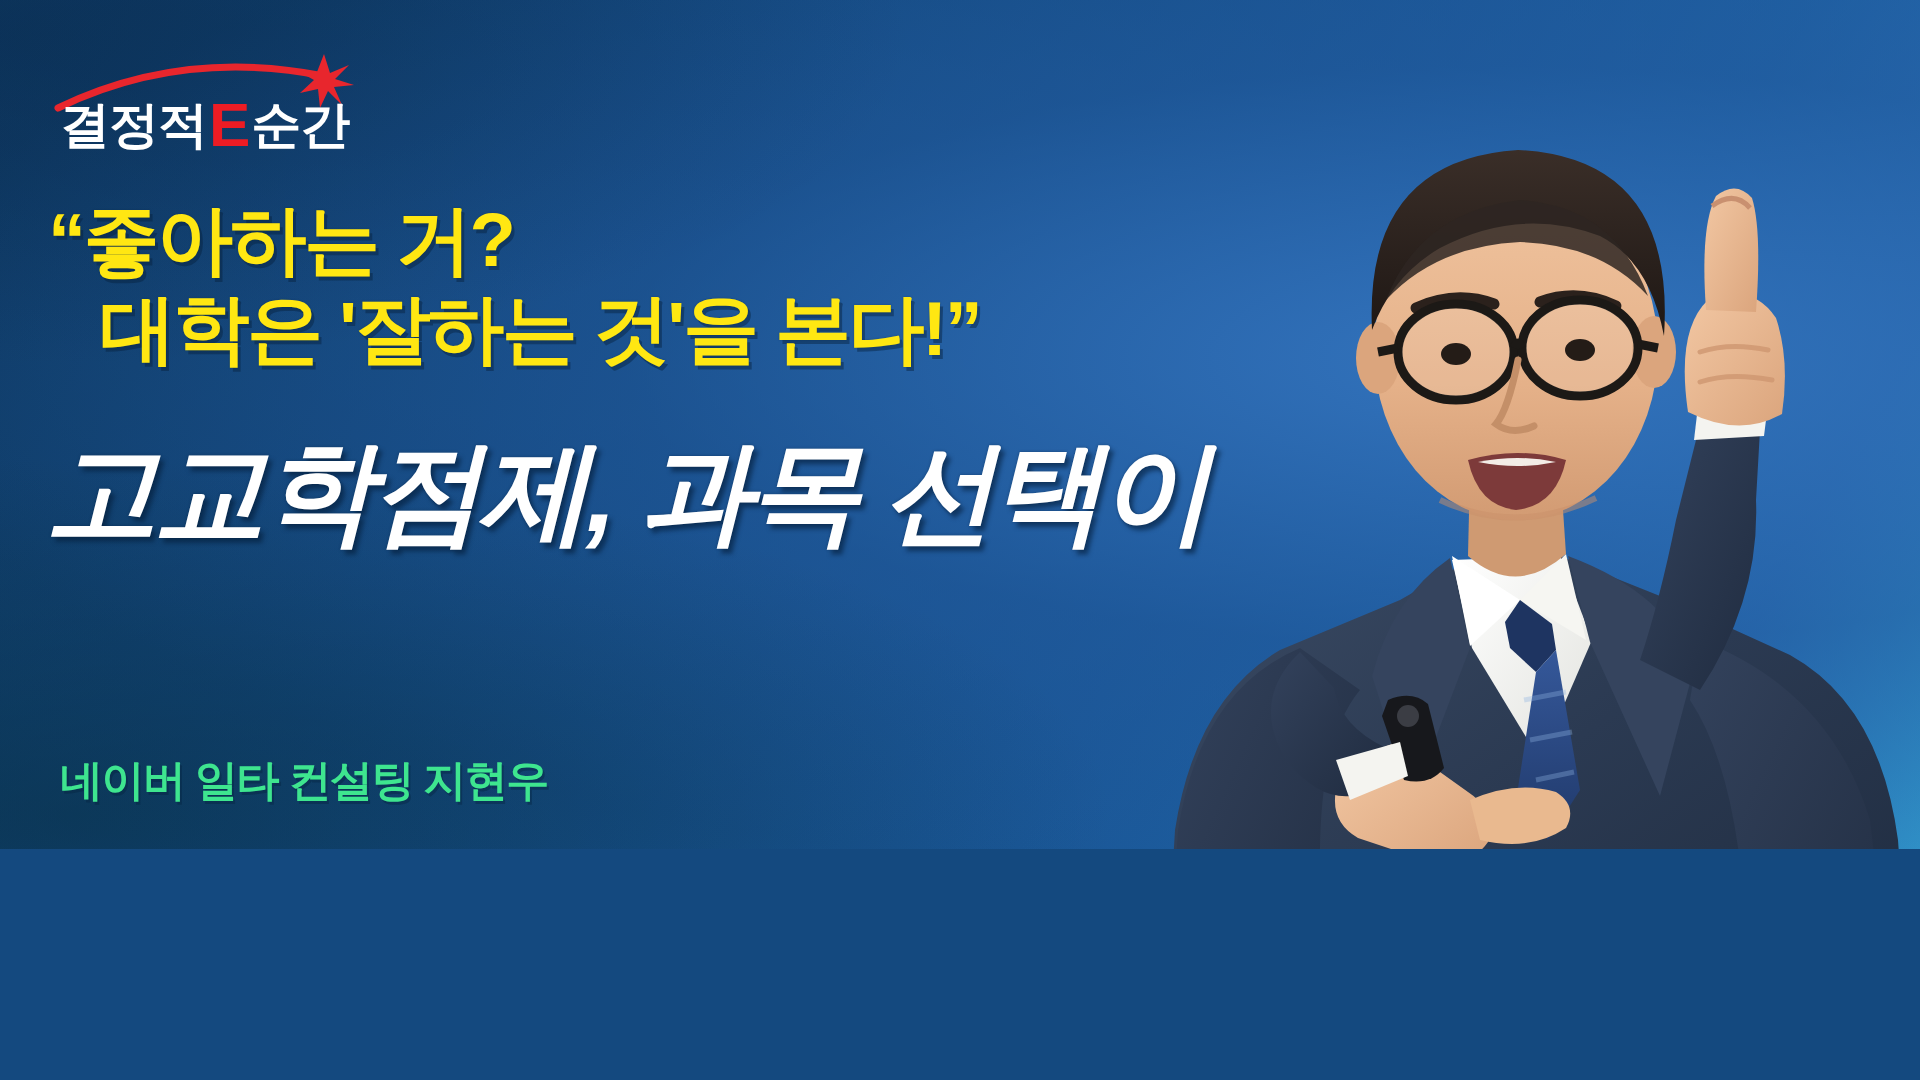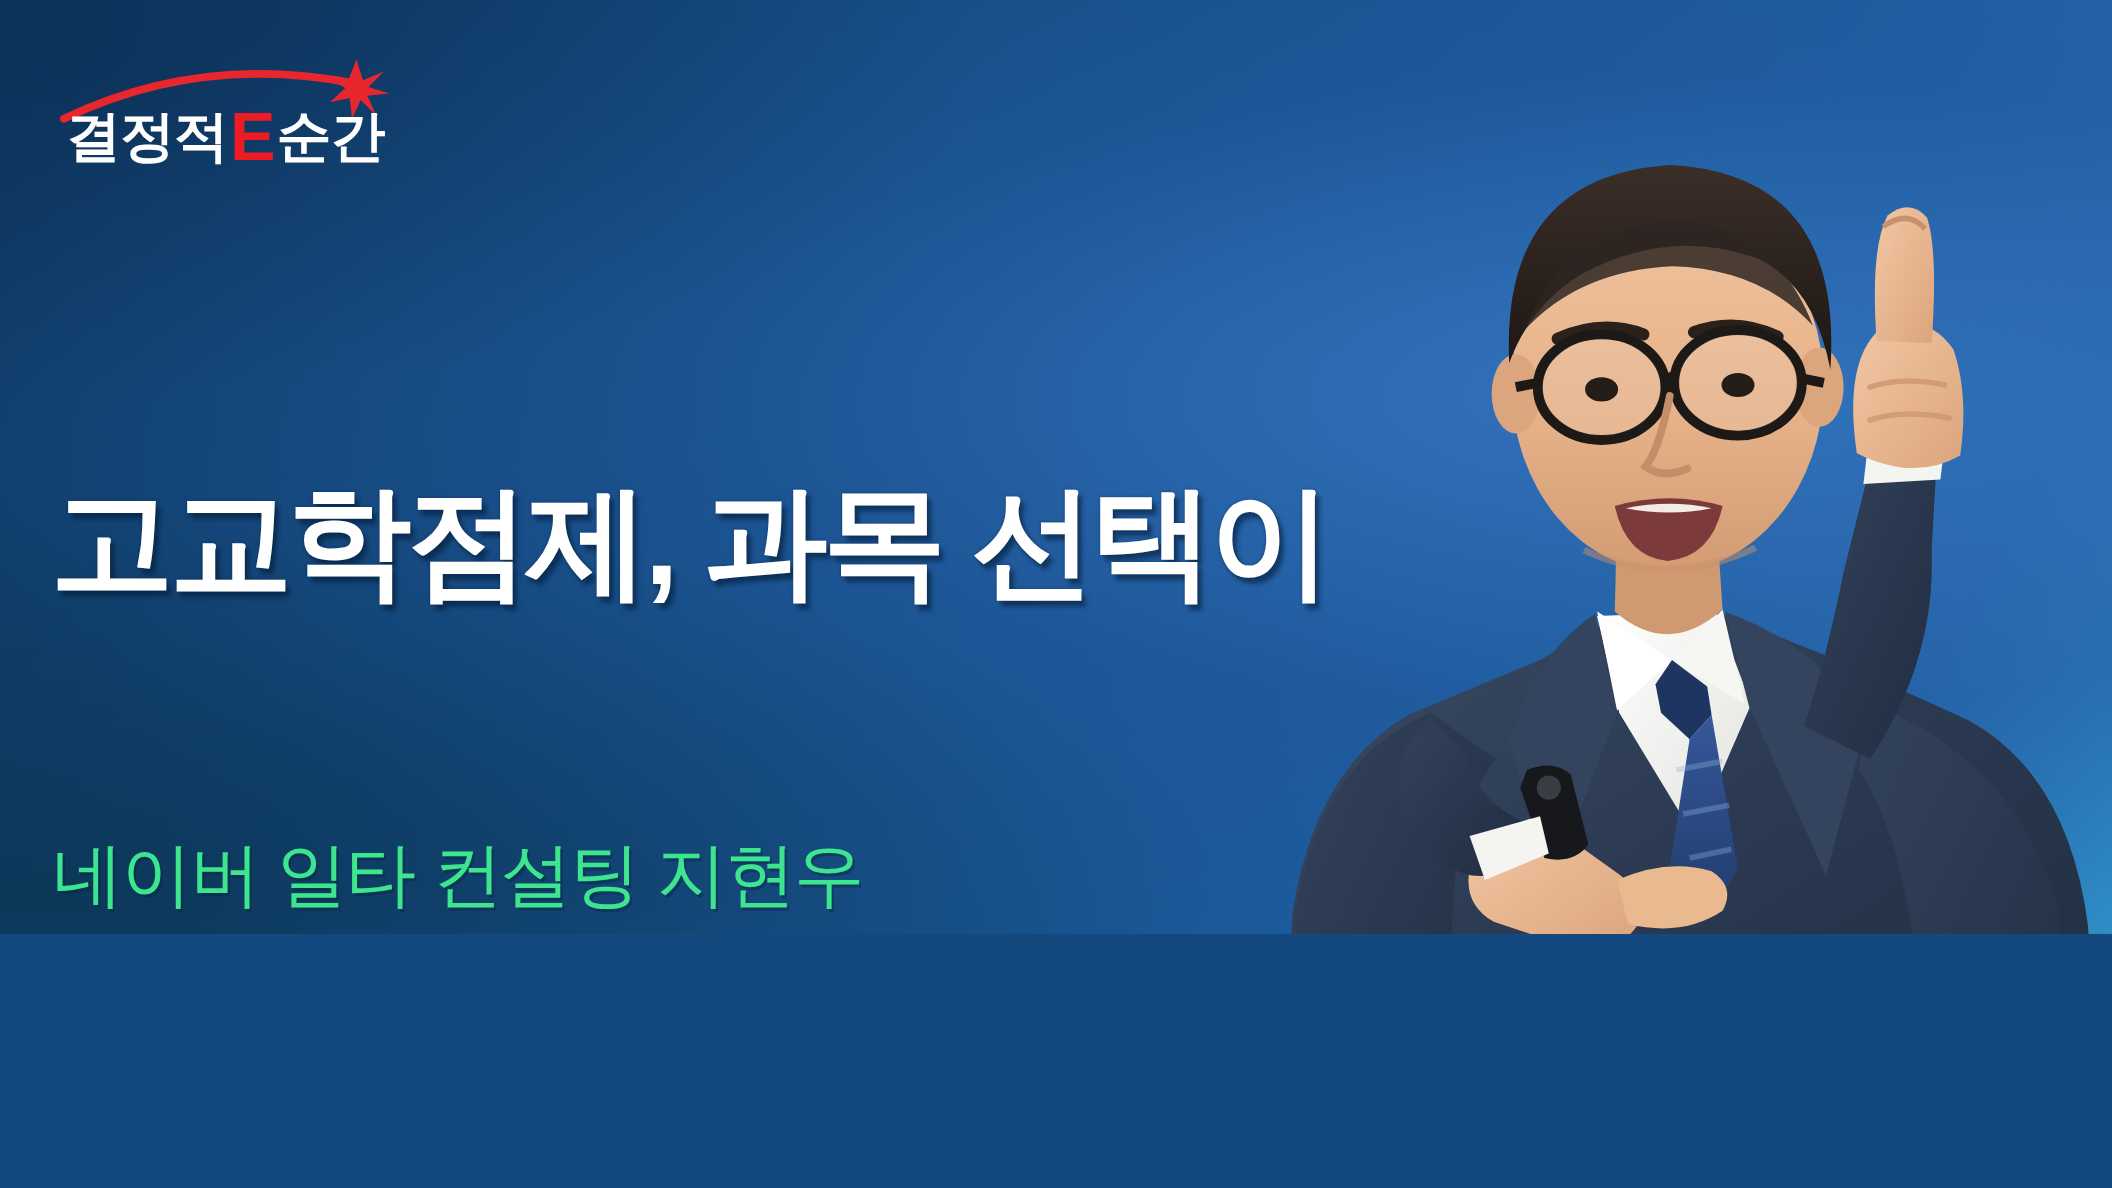--- a/index.html
+++ b/index.html
@@ -56,27 +56,27 @@
   .quote .l2{padding-left:52px;display:block;}
 
   
   .headline{
     position:absolute;left:46px;top:430px;z-index:6;
     color:#ffffff;
     font-size:112px;font-weight:bold;line-height:1.12;
     letter-spacing:-4px;white-space:nowrap;
     text-shadow:4px 5px 4px rgba(4,28,54,0.55), 0 0 3px rgba(4,28,54,0.4);
   }
-  .headline span{display:block;}
+  .headline span{display:block;font-style:italic;}
 
   
   .byline{
-    position:absolute;left:48px;top:752px;z-index:6;
+    position:absolute;left:60px;top:752px;z-index:6;
     color:#3ee58f;
-    font-size:64px;font-weight:normal;letter-spacing:-1.5px;
+    font-size:43px;font-weight:bold;letter-spacing:-1.5px;
     white-space:nowrap;
     text-shadow:2px 3px 0 rgba(6,34,62,0.40);
   }
 
   
   .person{position:absolute;right:0;top:0;width:920px;height:1080px;z-index:4;}
   .person svg{display:block;width:920px;height:1080px;}
 </style>
 </head>
 <body>
@@ -206,20 +206,24 @@
       <path d="M 6 56 Q 130 -4 272 24" fill="none" stroke="#e8262d" stroke-width="7" stroke-linecap="round"></path>
       <g fill="#e8262d">
         <path d="M 272 2 L 278 21 L 297 13 L 283 27 L 302 33 L 282 35 L 290 53 L 276 39 L 268 56 L 266 37 L 248 41 L 262 28 L 246 19 L 265 20 Z"></path>
       </g>
     </svg>
     <div class="logo-text">
       <span class="w">결정적</span><span class="e">E</span><span class="w">순간</span>
     </div>
   </div>
 
+  <div class="quote">
+    <span class="l1">“좋아하는 거?</span>
+    <span class="l2">대학은 '잘하는 것'을 본다!”</span>
+  </div>
 
   <div class="headline">
     <span>고교학점제, 과목 선택이</span>
   </div>
 
   <div class="byline">네이버 일타 컨설팅 지현우</div>
 
 </div>
 
 </body></html>

